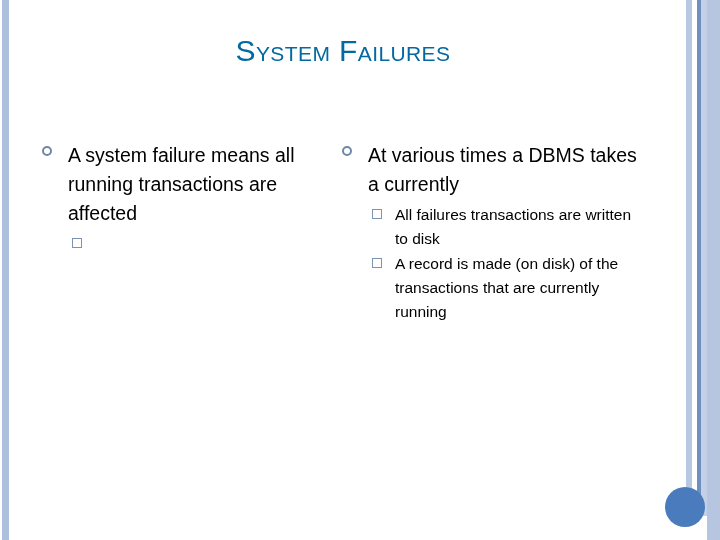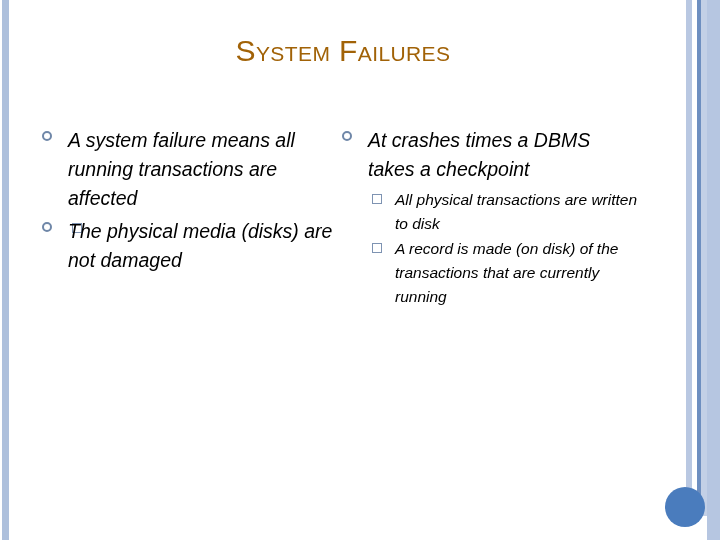--- a/index.html
+++ b/index.html
@@ -72,41 +72,40 @@
     background: #4a7cbd;
   }
 
   
   .title {
     position: absolute;
     left: 0;
     top: 34px;
     width: 686px;
     text-align: center;
-    color: #a16207;
+    color: #0369a1;
     font-family: "Liberation Sans", sans-serif;
     font-size: 30px;
     font-weight: normal;
     font-variant: small-caps;
     letter-spacing: 0.4px;
     white-space: nowrap;
   }
 
   
   .body {
     position: absolute;
     left: 0;
     top: 126px;
     width: 686px;
     height: 300px;
   }
   .col {
     position: absolute;
-    top: 0;
-    font-style: italic;
+    top: 15px;
   }
   .col-left  { left: 38px;  width: 300px; }
   .col-right { left: 338px; width: 300px; }
 
   ul.lvl1 {
     list-style: none;
     margin: 0;
     padding: 0;
   }
   ul.lvl1 > li {
@@ -174,36 +173,32 @@
       <ul class="lvl1">
         <li>
           <span class="bullet1"></span>
           <span class="txt">A system failure means all running transactions are affected</span>
           <ul class="lvl2">
             <li>
               <span class="bullet2"></span>
             </li>
           </ul>
         </li>
-        <li>
-          <span class="bullet1"></span>
-          <span class="txt">The physical media (disks) are not damaged</span>
-        </li>
       </ul>
     </div>
 
     <div class="col col-right">
       <ul class="lvl1">
         <li>
           <span class="bullet1"></span>
-          <span class="txt">At crashes times a DBMS takes a checkpoint</span>
+          <span class="txt">At various times a DBMS takes a currently</span>
           <ul class="lvl2">
             <li>
               <span class="bullet2"></span>
-              <span class="txt">All physical transactions are written to disk</span>
+              <span class="txt">All failures transactions are written to disk</span>
             </li>
             <li>
               <span class="bullet2"></span>
               <span class="txt">A record is made (on disk) of the transactions that are currently running</span>
             </li>
           </ul>
         </li>
       </ul>
     </div>
 

